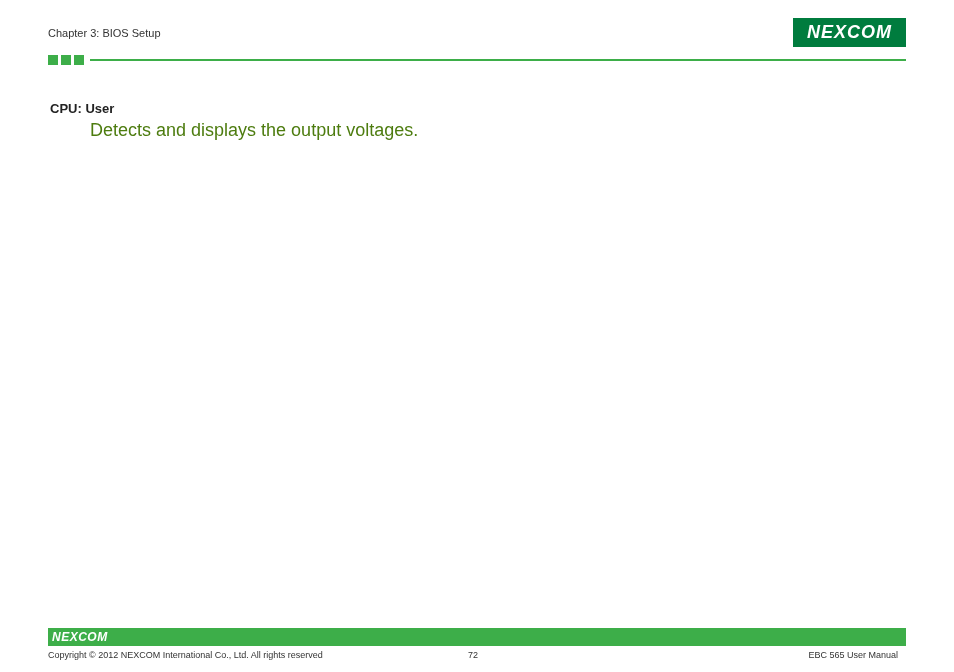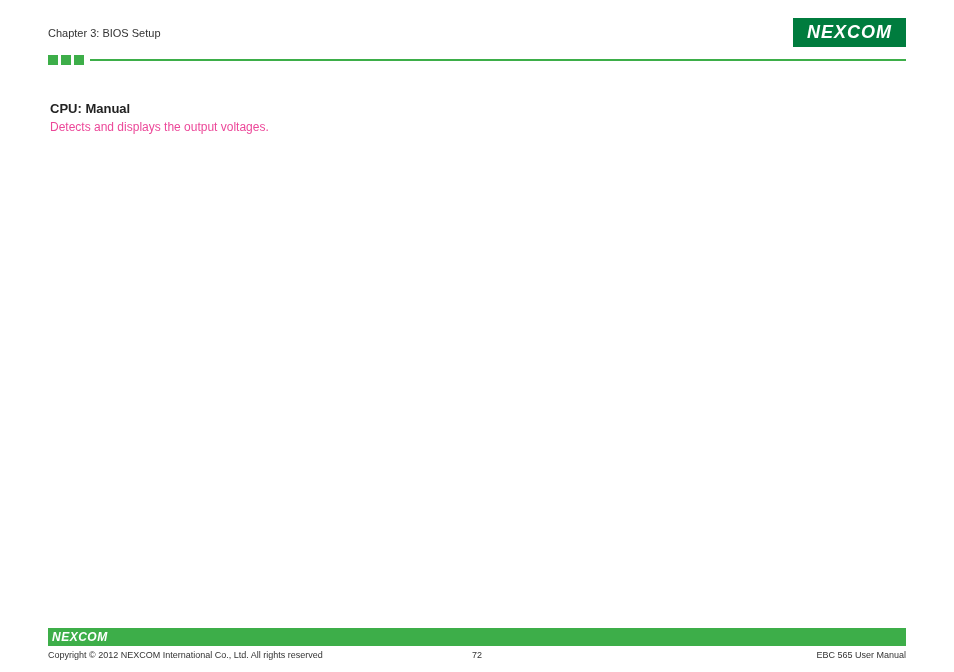--- a/index.html
+++ b/index.html
@@ -68,22 +68,23 @@
       flex: 1;
       padding-left: 2px;
     }
     .section-title {
       font-size: 13px;
       font-weight: bold;
       color: #222;
       margin-bottom: 4px;
     }
     .section-desc {
-      font-size: 12px;
-      color: #ec4899;
+      font-size: 18px;
+      color: #4d7c0f;
+      margin-left: 40px;
     }
     .footer-bar {
       background: #3dae49;
       height: 18px;
       display: flex;
       align-items: center;
       padding: 0 4px;
       position: absolute;
       bottom: 26px;
       left: 48px;
@@ -93,21 +94,21 @@
       color: #fff;
       font-weight: bold;
       font-size: 12px;
       font-style: italic;
       letter-spacing: 0.5px;
     }
     .footer-text {
       position: absolute;
       bottom: 12px;
       left: 48px;
-      right: 48px;
+      right: 56px;
       display: flex;
       justify-content: space-between;
       font-size: 9px;
       color: #333;
     }
     .footer-center {
       position: absolute;
       left: 50%;
       transform: translateX(-50%);
     }
@@ -126,21 +127,21 @@
   <div class="divider-row">
     <div class="squares">
       <div class="square"></div>
       <div class="square"></div>
       <div class="square"></div>
     </div>
     <div class="line"></div>
   </div>
 
   <div class="content">
-    <div class="section-title">CPU: Manual</div>
+    <div class="section-title">CPU: User</div>
     <div class="section-desc">Detects and displays the output voltages.</div>
   </div>
 
   <div class="footer-bar">
     <span class="logo-bottom">NEXCOM</span>
   </div>
 
   <div class="footer-text">
     <span>Copyright © 2012 NEXCOM International Co., Ltd. All rights reserved</span>
     <span class="footer-center">72</span>

